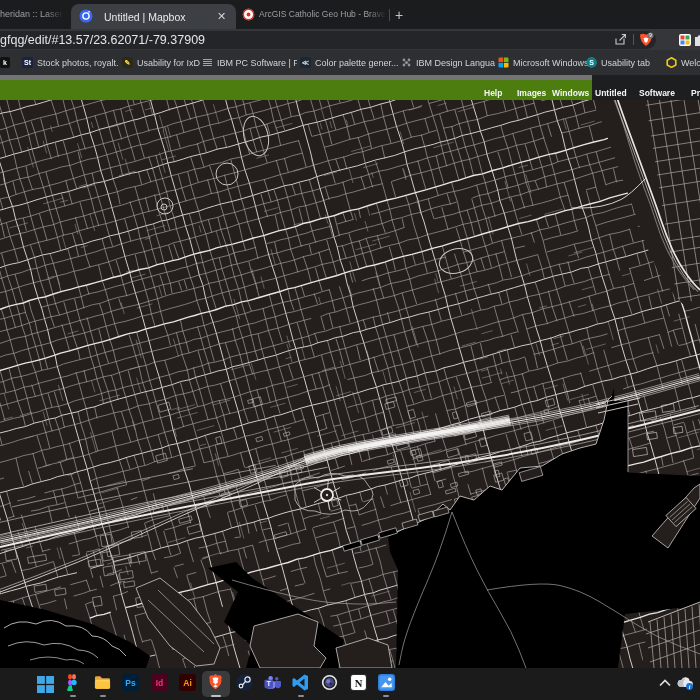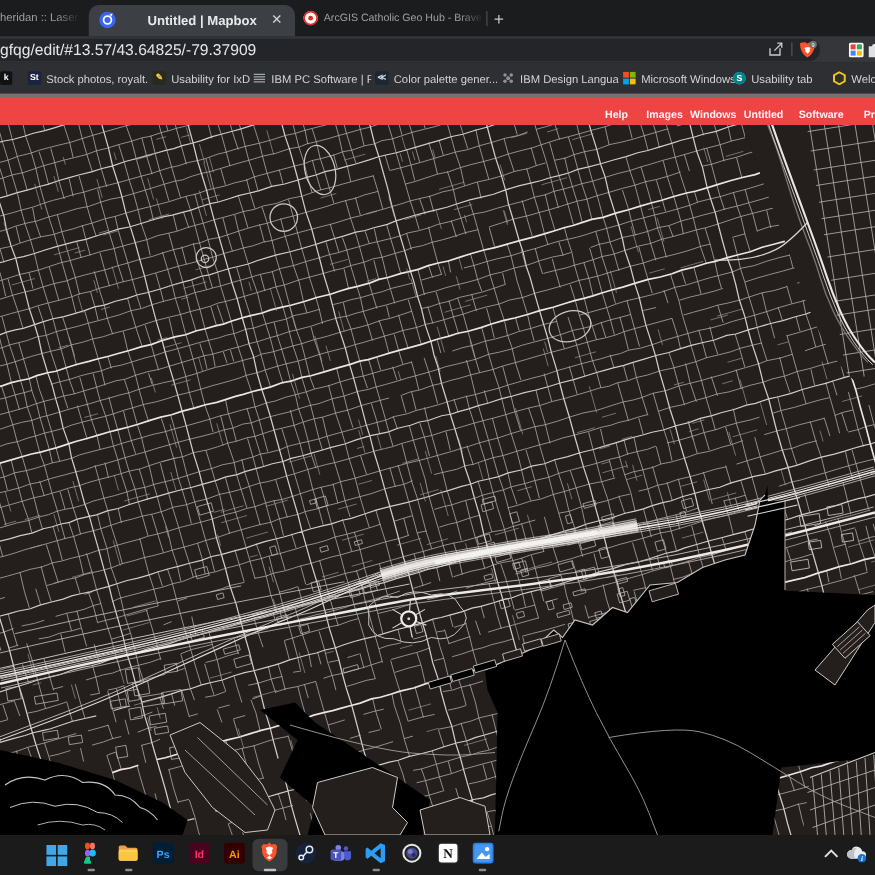--- a/index.html
+++ b/index.html
@@ -5,21 +5,21 @@
 * { margin:0; padding:0; box-sizing:border-box; }
 html,body { width:700px; height:700px; overflow:hidden; background:#1d1e20; }
 body { font-family:"Liberation Sans", sans-serif; position:relative; }
 .abs { position:absolute; }
 
 
 #tabbar { left:0; top:0; width:700px; height:29px; background:#1b1c1e; }
 .tabtext { color:#9d9fa3; font-size:9px; line-height:29px; }
 #tab-partial { left:0; top:0; width:64px; overflow:hidden; -webkit-mask-image:linear-gradient(to right,#000 70%,transparent); }
 #tab-active { left:71px; top:4px; width:165px; height:25px; background:#3c3f43; border-radius:8px 8px 0 0; }
-#tab-active .title { position:absolute; left:47px; top:7px; color:#e9eaec; font-size:10.5px; white-space:nowrap;font-weight:bold; }
+#tab-active .title { position:absolute; left:33px; top:7px; color:#e9eaec; font-size:10.5px; white-space:nowrap; }
 #tab-x { position:absolute; right:8px; top:6px; width:13px; height:13px; color:#cfd1d4; font-size:11px; line-height:13px; text-align:center; }
 #tab2 { left:237px; top:0; width:150px; height:29px; }
 #tab2 .title { position:absolute; left:22px; top:9px; color:#9d9fa3; font-size:8.5px; white-space:nowrap; width:128px; overflow:hidden; -webkit-mask-image:linear-gradient(to right,#000 85%,transparent); }
 .tsep { left:389px; top:9px; width:1px; height:12px; background:#4a4c4f; }
 #newtab { left:395px; top:9px; width:12px; height:12px; color:#c3c5c8; font-size:14px; line-height:12px; }
 
 
 #toolbar { left:0; top:29px; width:700px; height:21px; background:#34363a; }
 #omnibox { left:-14px; top:31px; width:670px; height:18px; background:#232528; border-radius:9px; }
 #urltext { left:0px; top:32px; color:#e4e6e8; font-size:12.5px; line-height:16px; }
@@ -28,21 +28,21 @@
 #shield { left:638px; top:32px; }
 #extic { left:679px; top:34px; }
 #puzzle { left:694px; top:33px; }
 
 
 #bookbar { left:0; top:50px; width:700px; height:25px; background:#2d2f33; }
 .bm { position:absolute; top:50px; height:25px; display:flex; align-items:center; color:#d2d4d7; font-size:9px; white-space:nowrap; overflow:hidden; }
 .bmi { display:inline-block; width:11px; height:11px; border-radius:2px; margin-right:4px; flex:none; font-size:7px; font-weight:bold; text-align:center; line-height:11px; }
 
 
-#mnav { left:0; top:75px; width:700px; height:25px; background:#ef4444; border-top:3px solid #737373; }
+#mnav { left:0; top:75px; width:592px; height:25px; background:#4d7c0f; border-top:5px solid #737373; }
 #mnav span { position:absolute; top:8px; color:#f4f6f7; font-size:8.5px; font-weight:bold; }
 
 
 #map { left:0; top:100px; width:700px; height:568px; background:#241e1c; }
 
 
 #taskbar { left:0; top:668px; width:700px; height:32px; background:#1b1b1c; }
 .tk { position:absolute; top:674px; width:17px; height:17px; }
 .tkd { position:absolute; top:695px; width:6px; height:2px; border-radius:1px; background:#8a8d91; }
 </style>
@@ -66,21 +66,21 @@
     <circle cx="7.5" cy="7.5" r="6" fill="none" stroke="#d93025" stroke-width="1.6"></circle>
     <circle cx="7.5" cy="7.5" r="2.2" fill="#d93025"></circle>
   </svg>
   <span class="title">ArcGIS Catholic Geo Hub - Brave Sea</span>
 </div>
 <div class="tsep abs"></div>
 <div id="newtab" class="abs">+</div>
 
 <div id="toolbar" class="abs"></div>
 <div id="omnibox" class="abs"></div>
-<div id="urltext" class="abs">gfqg/edit/#13.57/43.64825/-79.37909</div>
+<div id="urltext" class="abs">gfqg/edit/#13.57/23.62071/-79.37909</div>
 <svg id="shareic" class="abs" width="13" height="13" viewBox="0 0 13 13">
   <path d="M2 5.5 v5.5 h8 v-5.5" fill="none" stroke="#c7c9cc" stroke-width="1.1"></path>
   <path d="M5.5 7.5 L11 2 M7.8 1.5 h3.6 v3.6" fill="none" stroke="#c7c9cc" stroke-width="1.1"></path>
 </svg>
 <div id="ursep" class="abs"></div>
 <svg id="shield" class="abs" width="16" height="16" viewBox="0 0 16 16">
   <path d="M2 2.5 C4.5 1.5 6 1.5 8 2.8 C10 1.5 11.5 1.5 14 2.5 C14 7.5 12 11.5 8 14 C4 11.5 2 7.5 2 2.5Z" fill="#fb542b"></path>
   <path d="M8 5.5 L10.5 6.2 L9.6 8.4 L10 9 L8 11 L6 9 L6.4 8.4 L5.5 6.2Z" fill="#fff"></path>
   <circle cx="12.5" cy="3.5" r="3" fill="#6e7073"></circle>
   <text x="12.5" y="5.3" font-size="4.5" fill="#fff" text-anchor="middle">9</text>

